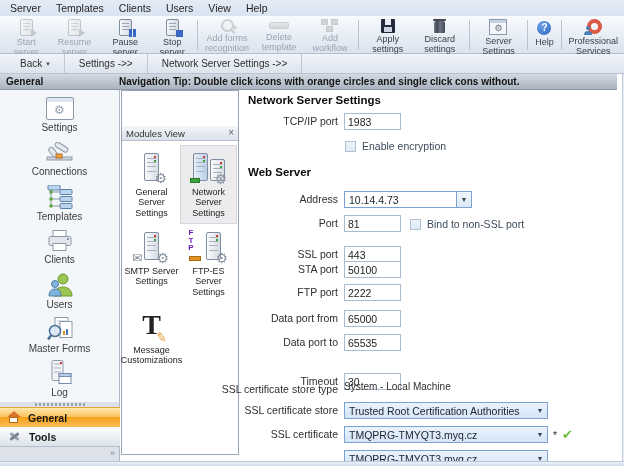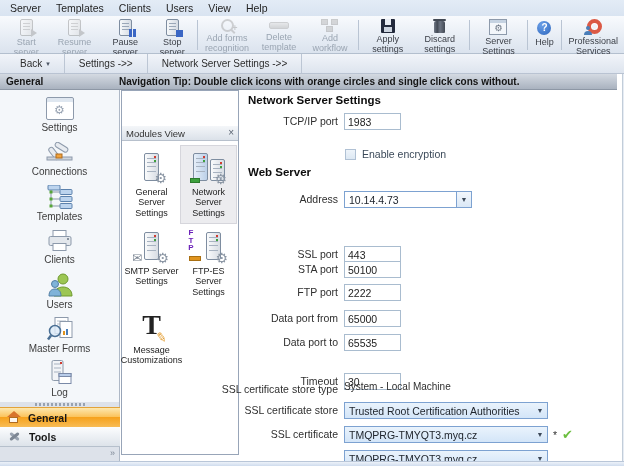--- a/index.html
+++ b/index.html
@@ -431,39 +431,49 @@
 <div class="main">
   <div class="h1" style="top:4px;">Network Server Settings</div>
 
   <div class="frow" style="top:23px;">
     <span class="flbl">TCP/IP port</span>
     <span class="fctl">
         <input class="txt" value="1983" style="">
       </span>
   </div>
 
-  <div class="frow" style="top:50px;margin-top:8px;">
+  <div class="frow" style="top:50px;">
     <span class="fctl" style="left:105px;">
       <span class="cb"></span>
       <span class="cblbl">Enable encryption</span>
     </span>
   </div>
 
   <div class="h1" style="top:76px;">Web Server</div>
 
   <div class="frow" style="top:101px;">
     <span class="flbl">Address</span>
     <span class="fctl">
       <span class="combo whitefill">
         <span>10.14.4.73</span>
         <span class="arr">▼</span>
       </span>
     </span>
   </div>
 
+  <div class="frow" style="top:125px;">
+    <span class="flbl">Port</span>
+    <span class="fctl">
+        <input class="txt" value="81" style="">
+      </span>
+    <span class="fctl" style="left:170px;top:3px;">
+      <span class="cb"></span>
+      <span class="cblbl">Bind to non-SSL port</span>
+    </span>
+  </div>
 
   <div class="frow" style="top:156px;text-decoration:underline;">
     <span class="flbl">SSL port</span>
     <span class="fctl">
         <input class="txt" value="443" style="">
       </span>
   </div>
 
   <div class="frow" style="top:171px;">
     <span class="flbl">STA port</span>

